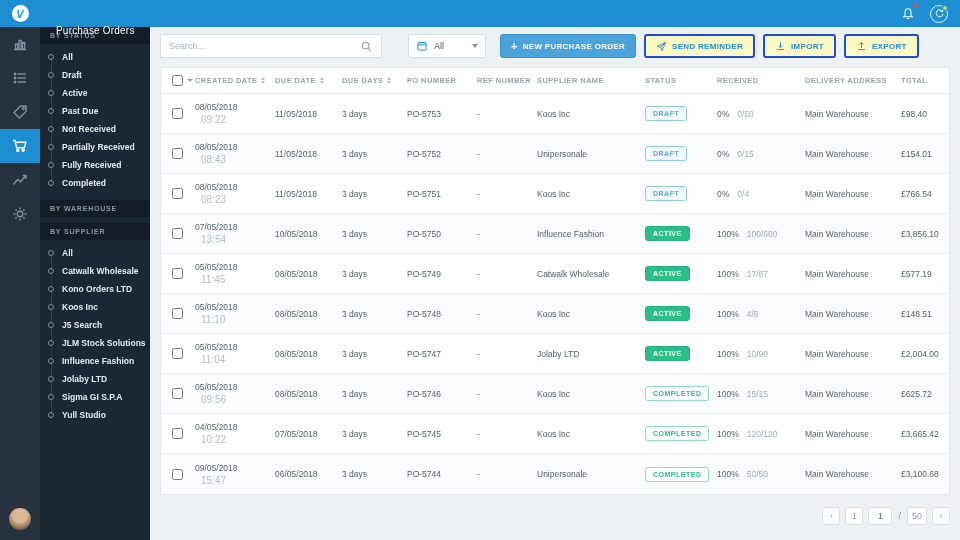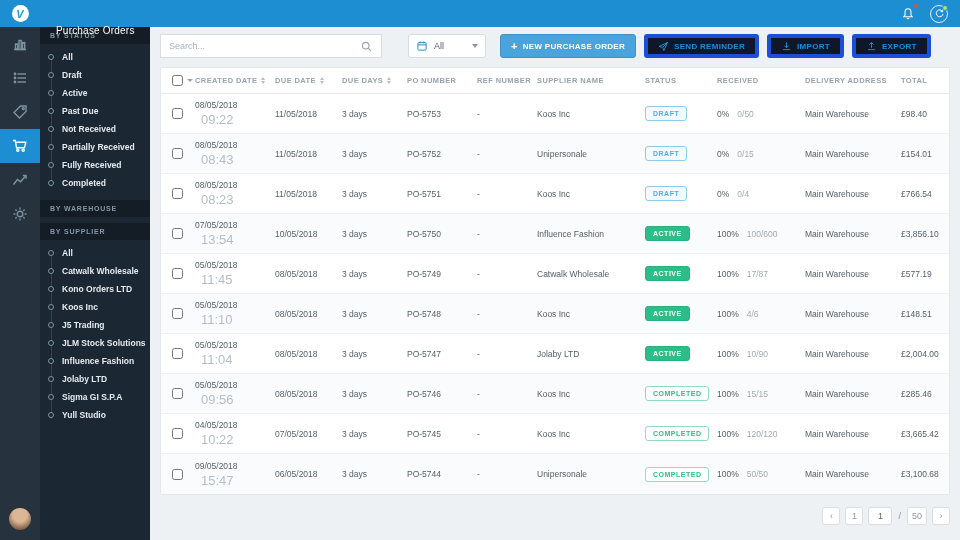--- a/index.html
+++ b/index.html
@@ -40,41 +40,41 @@
 
   .toolbar { display:flex; align-items:center; height:24px; margin-bottom:9px; }
   .search-box { width:222px; height:24px; background:#fff; border:1px solid #d6dde3; border-radius:0; display:flex; align-items:center; padding:0 8px; margin-right:26px; }
   .search-box input { flex:1; border:none; outline:none; font-size:9px; color:#55606a; font-family:inherit; background:transparent; }
   .search-box input::placeholder { color:#a8b1ba; }
   .date-select { width:78px; height:24px; background:#fff; border:1px solid #d6dde3; border-radius:3px; display:flex; align-items:center; padding:0 7px; gap:6px; margin-right:14px; cursor:pointer; }
   .date-label { font-size:9px; color:#55606a; flex:1; }
   .caret-down { width:0; height:0; border-left:3.5px solid transparent; border-right:3.5px solid transparent; border-top:4px solid #8b95a0; }
   .btn { height:24px; padding:0 10px; display:inline-flex; align-items:center; gap:5px; font-size:8px; font-weight:700; border-radius:3px; margin-left:8px; cursor:pointer; font-family:inherit; letter-spacing:.3px; }
   .btn-primary { background:#4ba3db; border:1px solid #3d93cc; color:#fff; }
-  .btn-outline { background:#0f172a; border:4px solid #1d4ed8; color:#1e8ed3; }
+  .btn-outline { background:#fef9c3; border:2px solid #1d4ed8; color:#1e8ed3; }
   .btn svg { stroke:currentColor; fill:none; stroke-width:1.4; }
   .plus-glyph { font-size:11px; font-weight:700; line-height:1; }
 
   
   :root { --cols: 34px 80px 67px 65px 70px 60px 108px 72px 88px 96px 1fr; }
   .table-card { background:#fff; border:1px solid #e3e8ed; border-radius:2px; }
   .thead { display:grid; grid-template-columns:var(--cols); height:26px; align-items:center; border-bottom:1px solid #e7ebee; }
   .th { font-size:7.5px; font-weight:700; color:#99a3ad; letter-spacing:.4px; display:flex; align-items:center; text-transform:uppercase; }
   .check-col { padding-left:11px; display:flex; align-items:center; gap:4px; }
   .cbx { width:11px; height:11px; accent-color:#1e8ed3; cursor:pointer; }
   .caret-sm { width:0; height:0; border-left:3px solid transparent; border-right:3px solid transparent; border-top:3.5px solid #9aa4ae; cursor:pointer; }
   .sort { display:inline-flex; flex-direction:column; gap:1px; margin-left:4px; cursor:pointer; }
   .sort i { display:block; width:0; height:0; border-left:2.5px solid transparent; border-right:2.5px solid transparent; }
   .sort .up { border-bottom:3px solid #b6bfc7; }
   .sort .down { border-top:3px solid #b6bfc7; }
   .trow { display:grid; grid-template-columns:var(--cols); height:40px; align-items:center; border-bottom:1px solid #edf0f3; font-size:8.5px; color:#55606a; cursor:pointer; }
   .trow:nth-child(even) { background:#fafbfc; }
   .trow:last-child { border-bottom:none; }
   .td { overflow:hidden; text-overflow:ellipsis; white-space:nowrap; padding-right:4px; }
-  .cell-sub { font-size:13px; color:#b5bec6; margin-top:2px; padding-left:6px; }
+  .cell-sub { font-size:10px; color:#b5bec6; margin-top:2px; padding-left:6px; }
   .badge { display:inline-block; padding:3px 7px; border-radius:3px; font-size:7px; font-weight:700; letter-spacing:.5px; }
   .badge-draft { color:#54abdf; border:1px solid #8ecbec; background:#f4fbff; }
   .badge-active { color:#fff; border:1px solid #27b27f; background:#2cbd88; }
   .badge-completed { color:#2cbd88; border:1px solid #8fdcbf; background:#fff; }
   .recv-pct { color:#55606a; }
   .recv-qty { color:#a0aab3; margin-left:8px; }
 
   
   .pagination { display:flex; gap:5px; justify-content:flex-end; align-items:center; margin-top:12px; }
   .pg { min-width:18px; height:18px; border:1px solid #d8dee4; background:#fff; border-radius:3px; color:#8b95a0; font-size:9px; display:flex; align-items:center; justify-content:center; padding:0 4px; cursor:pointer; font-family:inherit; }
@@ -169,21 +169,21 @@
         <div class="filter-item">Completed</div>
       </div>
     <div class="section-header">BY WAREHOUSE</div>
     <div style="height:6px"></div>
     <div class="section-header">BY SUPPLIER</div>
     <div class="filter-list">
         <div class="filter-item">All</div>
         <div class="filter-item">Catwalk Wholesale</div>
         <div class="filter-item">Kono Orders LTD</div>
         <div class="filter-item">Koos Inc</div>
-        <div class="filter-item">J5 Trading</div>
+        <div class="filter-item">J5 Search</div>
         <div class="filter-item">JLM Stock Solutions</div>
         <div class="filter-item">Influence Fashion</div>
         <div class="filter-item">Jolaby LTD</div>
         <div class="filter-item">Sigma GI S.P.A</div>
         <div class="filter-item">Yull Studio</div>
       </div>
   </div>
 
   <div class="main">
 
@@ -418,21 +418,21 @@
               <div class="cell-sub">09:56</div>
             </div>
             <div class="td">08/05/2018</div>
             <div class="td">3 days</div>
             <div class="td">PO-5746</div>
             <div class="td">-</div>
             <div class="td">Koos Inc</div>
             <div class="td"><span class="badge badge-completed">COMPLETED</span></div>
             <div class="td"><span class="recv-pct">100%</span><span class="recv-qty">15/15</span></div>
             <div class="td">Main Warehouse</div>
-            <div class="td">£285.46</div>
+            <div class="td">£625.72</div>
           </div>
           <div class="trow">
             <div class="td check-col">
               <input type="checkbox" class="cbx" style="">
             </div>
             <div class="td">
               <div>04/05/2018</div>
               <div class="cell-sub">10:22</div>
             </div>
             <div class="td">07/05/2018</div>

